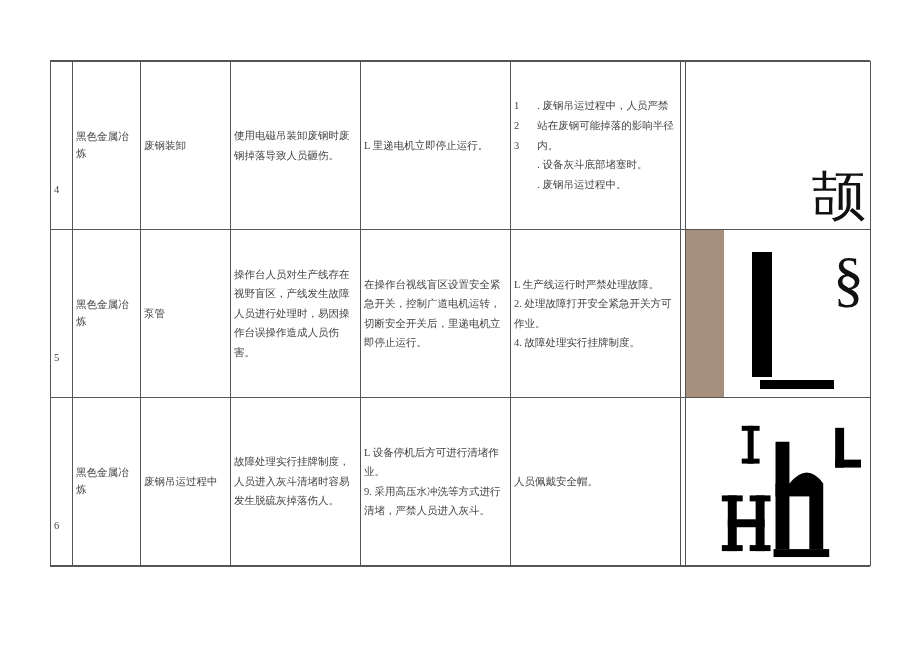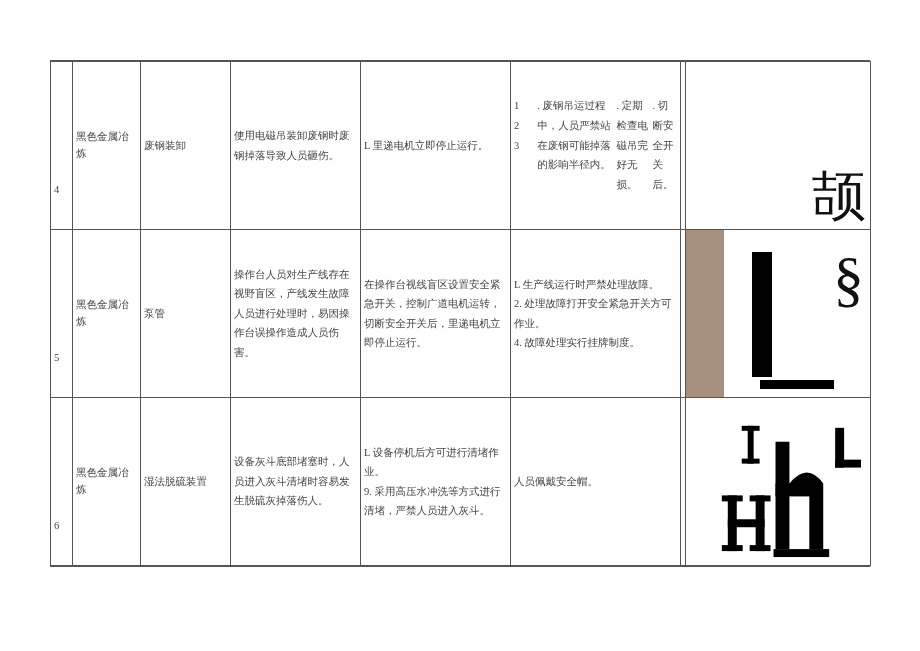--- a/index.html
+++ b/index.html
@@ -75,21 +75,21 @@
       display: flex;
       gap: 18px;
     }
     .mgmt-row4 .nums {
       display: flex;
       flex-direction: column;
       line-height: 1.9;
     }
     .mgmt-row4 .texts {
       display: flex;
-      flex-direction: row;
+      flex-direction: column;
       line-height: 1.9;
     }
 
     
     .fig4 {
       position: absolute;
       right: 4px;
       bottom: 6px;
       font-family: "SimSun","KaiTi",serif;
       font-size: 54px;
@@ -166,22 +166,22 @@
       <td>L 里递电机立即停止运行。</td>
       <td>
         <div class="mgmt-row4">
           <div class="nums">
             <span>1</span>
             <span>2</span>
             <span>3</span>
           </div>
           <div class="texts">
             <span>. 废钢吊运过程中，人员严禁站在废钢可能掉落的影响半径内。</span>
-            <span>. 定期检查电磁吊完好无损。</span>
-            <span>. 切断安全开关后。</span>
+            <span>. 设备灰斗底部堵塞时。</span>
+            <span>. 废钢吊运过程中。</span>
           </div>
         </div>
       </td>
       <td class="gap"></td>
       <td class="fig">
         <div class="fig4">颉</div>
       </td>
     </tr>
 
     <tr class="r5">
@@ -200,22 +200,22 @@
           <div class="bar"></div>
           <div class="section">§</div>
           <div class="under"></div>
         </div>
       </td>
     </tr>
 
     <tr class="r6">
       <td class="idx">6</td>
       <td class="cat">黑色金属冶炼</td>
-      <td>湿法脱硫装置</td>
-      <td style="white-space:pre-line">设备灰斗底部堵塞时，人员进入灰斗清堵时容易发生脱硫灰掉落伤人。</td>
+      <td>废钢吊运过程中</td>
+      <td style="white-space:pre-line">故障处理实行挂牌制度，人员进入灰斗清堵时容易发生脱硫灰掉落伤人。</td>
       <td style="white-space:pre-line">L 设备停机后方可进行清堵作业。
 9. 采用高压水冲洗等方式进行清堵，严禁人员进入灰斗。</td>
       <td>人员佩戴安全帽。</td>
       <td class="gap"></td>
       <td class="fig">
         <div class="fig6">
           <svg viewBox="0 0 185 168">
             <g fill="#000">
 
               <rect x="62" y="28" width="6" height="38"></rect>

